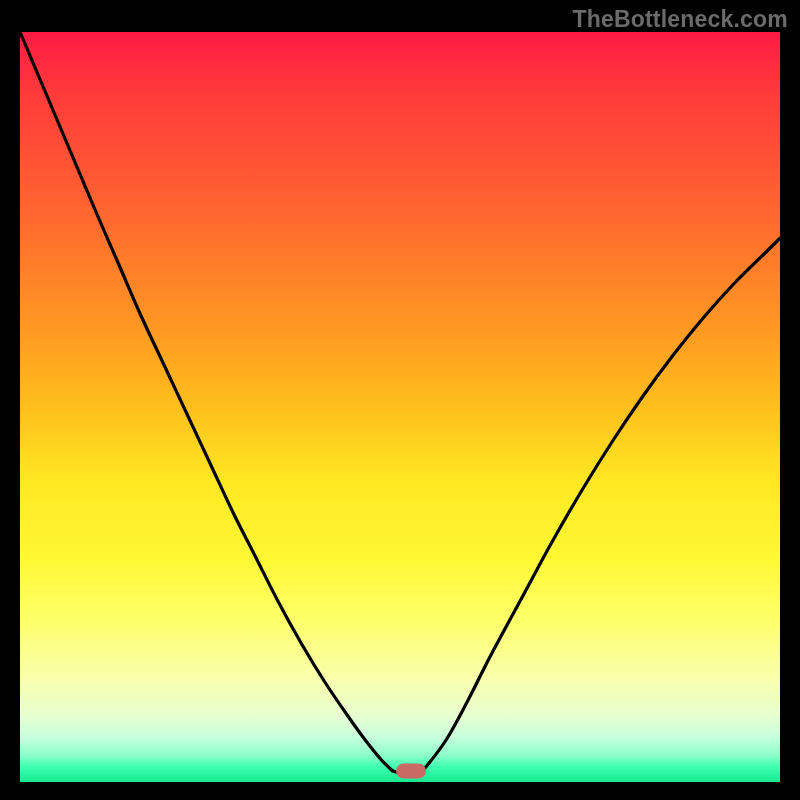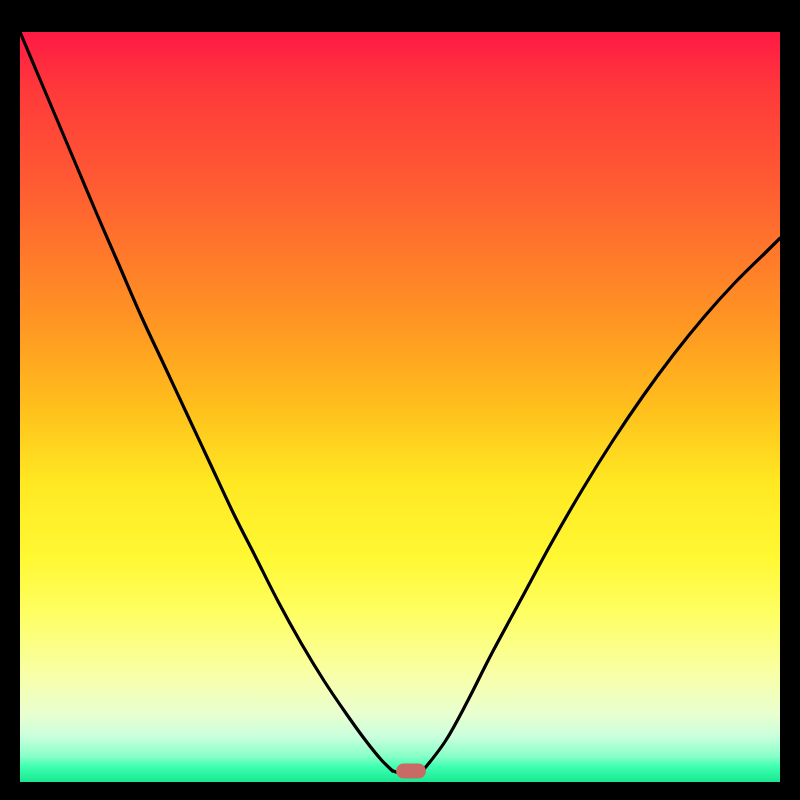--- a/index.html
+++ b/index.html
@@ -73,13 +73,14 @@
   <div class="plot-area"></div>
 
   <svg class="curve-svg" viewBox="0 0 760 750" preserveAspectRatio="none">
     <path id="left-path" fill="none" stroke="#000" stroke-width="3.2" stroke-linecap="round" stroke-linejoin="round" d="M 0.00 0.00 C 3.42 8.10, 12.16 28.80, 19.00 45.00 C 25.84 61.20, 31.16 73.80, 38.00 90.00 C 44.84 106.20, 50.16 118.80, 57.00 135.00 C 63.84 151.20, 68.48 162.45, 76.00 180.00 C 83.52 197.55, 90.59 213.60, 98.80 232.50 C 107.01 251.40, 113.39 266.78, 121.60 285.00 C 129.81 303.22, 136.19 316.20, 144.40 333.75 C 152.61 351.30, 158.99 364.95, 167.20 382.50 C 175.41 400.05, 181.79 413.70, 190.00 431.25 C 198.21 448.80, 204.59 463.13, 212.80 480.00 C 221.01 496.88, 227.39 508.80, 235.60 525.00 C 243.81 541.20, 250.19 554.48, 258.40 570.00 C 266.61 585.52, 272.99 597.08, 281.20 611.25 C 289.41 625.42, 295.79 635.92, 304.00 648.75 C 312.21 661.58, 319.28 671.70, 326.80 682.50 C 334.32 693.30, 339.64 700.65, 345.80 708.75 C 351.96 716.85, 356.21 722.10, 361.00 727.50 C 365.79 732.90, 370.35 736.73, 372.40 738.75"></path>
     <path id="trough-path" fill="none" stroke="#000" stroke-width="3.2" stroke-linecap="round" stroke-linejoin="round" d="M 372.40 738.75 C 373.77 739.15, 376.58 740.60, 380.00 741.00 C 383.42 741.40, 387.30 741.40, 391.40 741.00 C 395.50 740.60, 400.75 739.15, 402.80 738.75"></path>
     <path id="right-path" fill="none" stroke="#000" stroke-width="3.2" stroke-linecap="round" stroke-linejoin="round" d="M 402.80 738.75 C 406.90 733.35, 417.39 721.58, 425.60 708.75 C 433.81 695.92, 440.19 683.02, 448.40 667.50 C 456.61 651.98, 461.62 640.73, 471.20 622.50 C 480.78 604.27, 490.66 586.50, 501.60 566.25 C 512.54 546.00, 521.06 529.57, 532.00 510.00 C 542.94 490.42, 551.46 475.73, 562.40 457.50 C 573.34 439.27, 581.86 425.62, 592.80 408.75 C 603.74 391.87, 612.26 379.27, 623.20 363.75 C 634.14 348.23, 642.66 336.68, 653.60 322.50 C 664.54 308.33, 673.06 297.82, 684.00 285.00 C 694.94 272.18, 703.46 262.72, 714.40 251.25 C 725.34 239.77, 736.59 229.35, 744.80 221.25 C 753.01 213.15, 757.26 208.95, 760.00 206.25"></path>
   </svg>
 
   <div class="marker" id="marker" style="left: 411.4px; top: 770.75px;"></div>
 
+  <div class="watermark">TheBottleneck.com</div>
 </div>
 
 </body></html>

